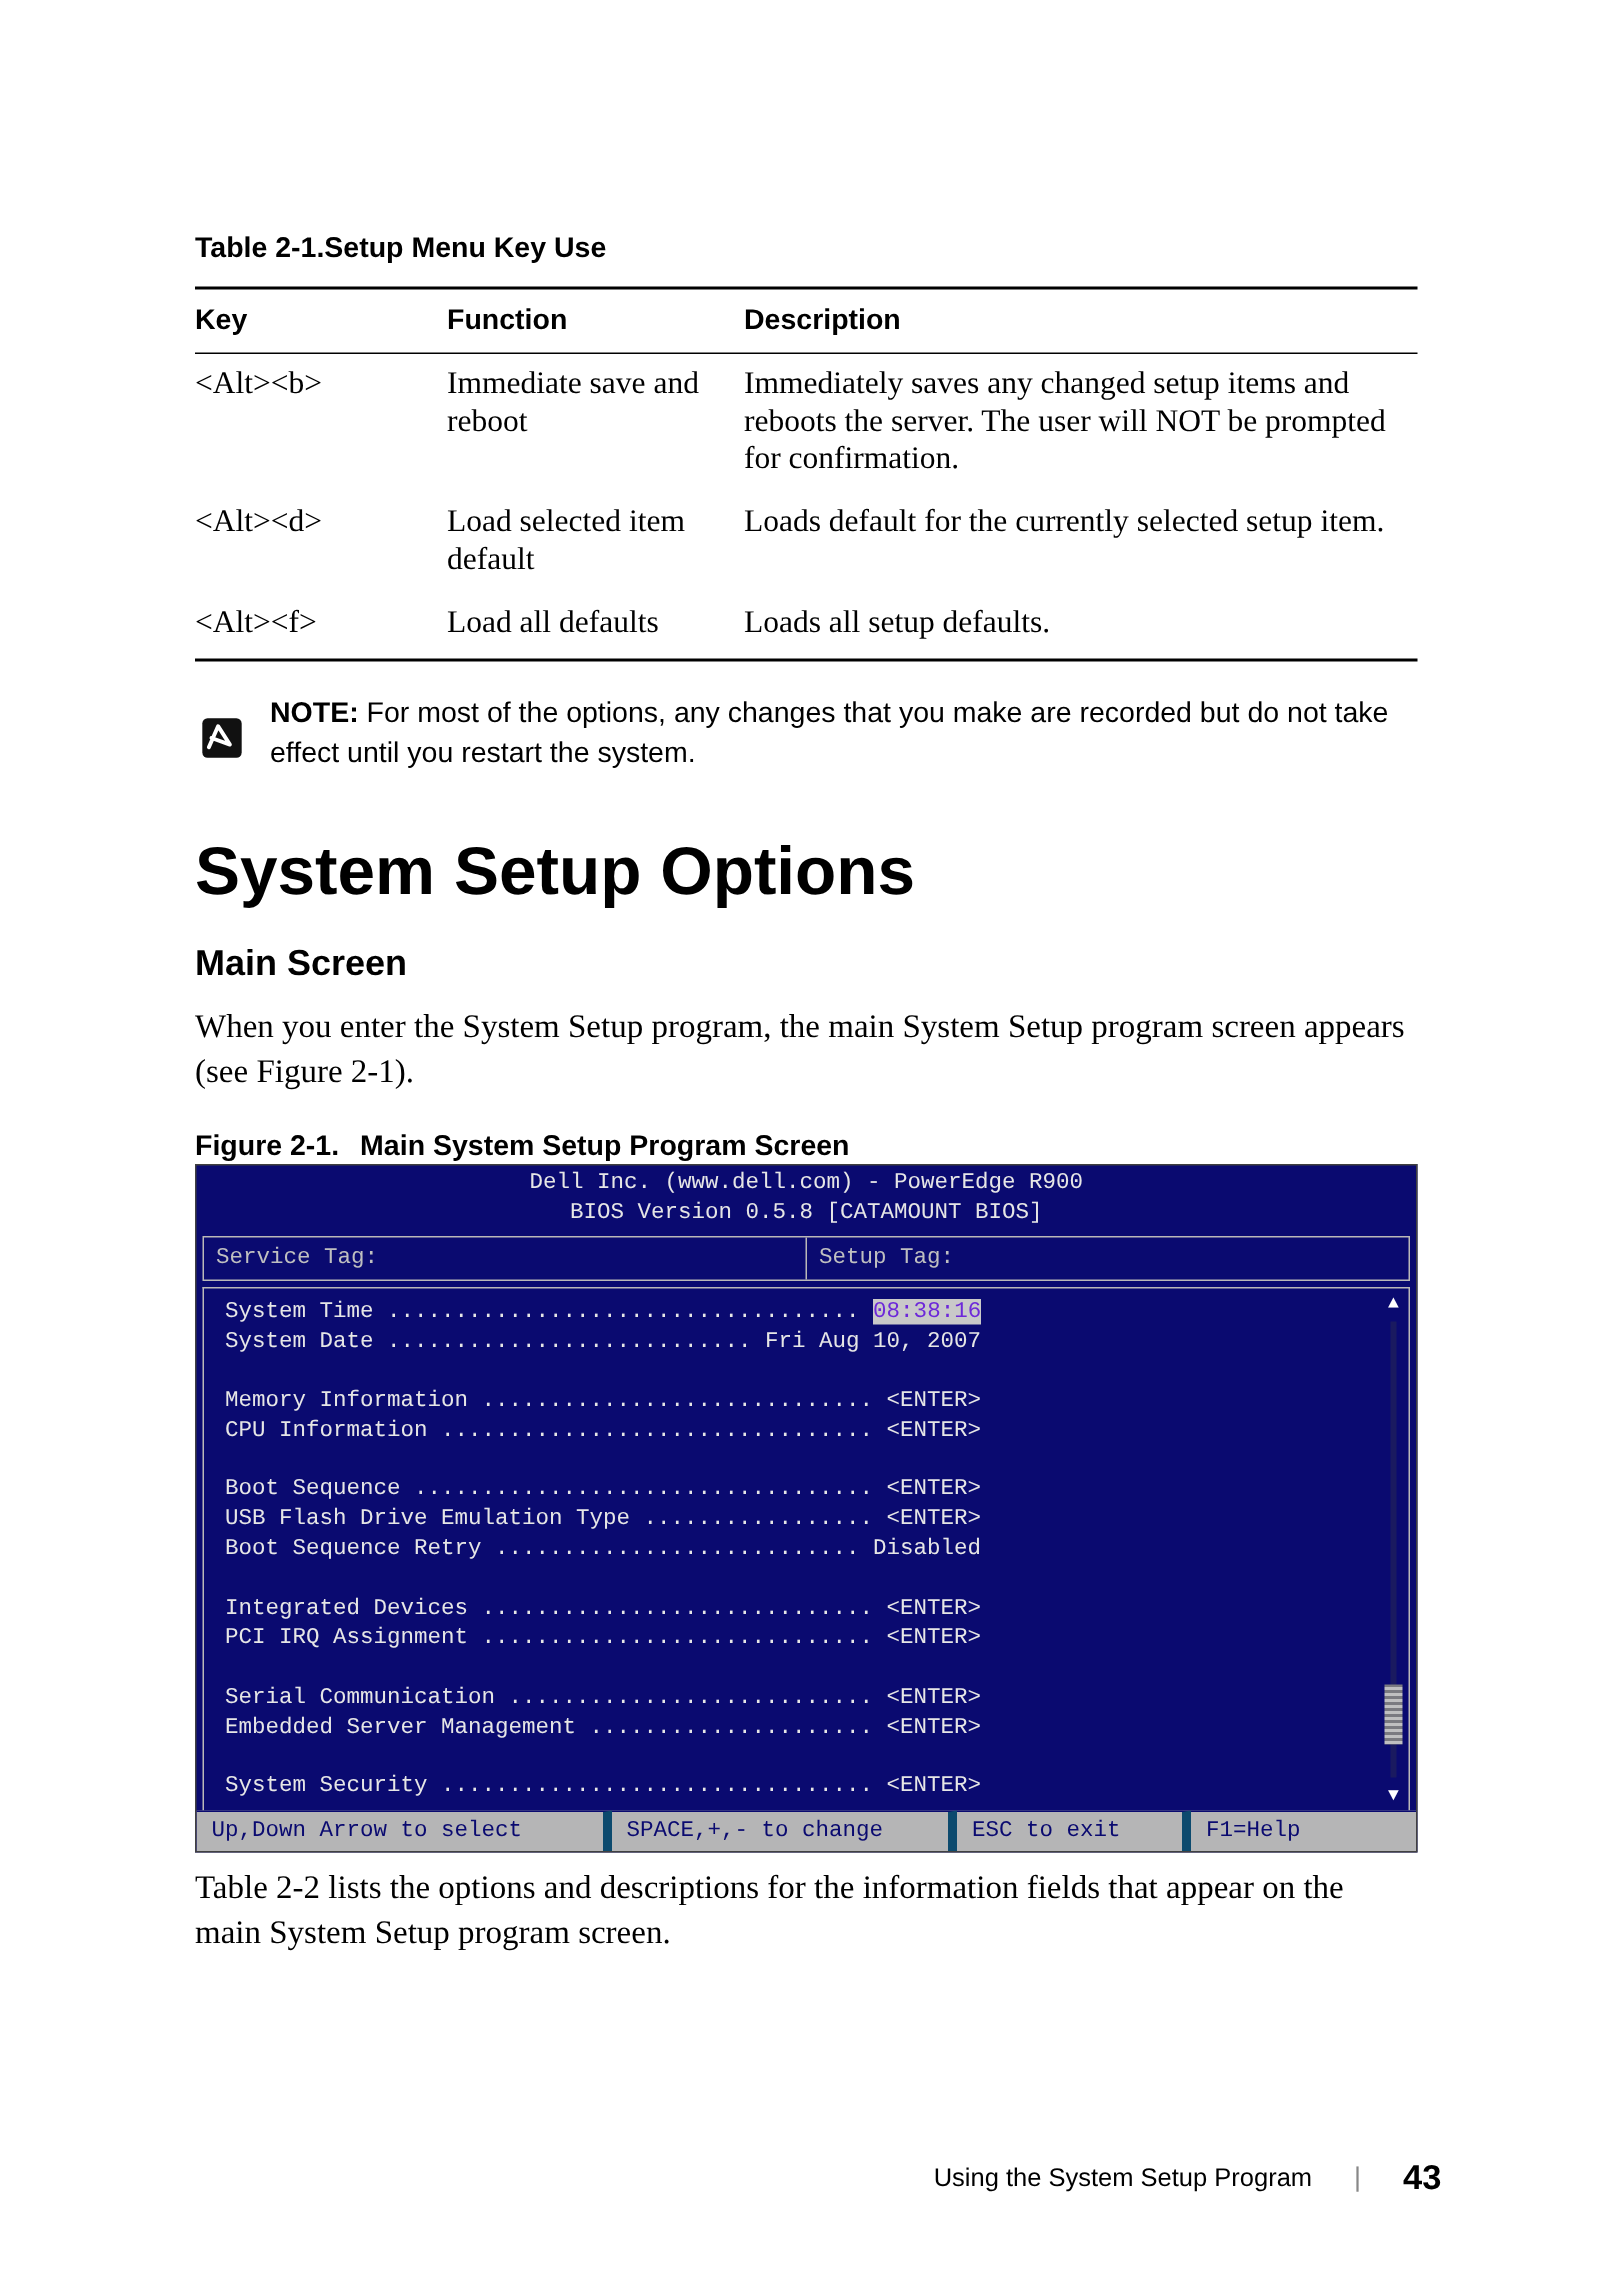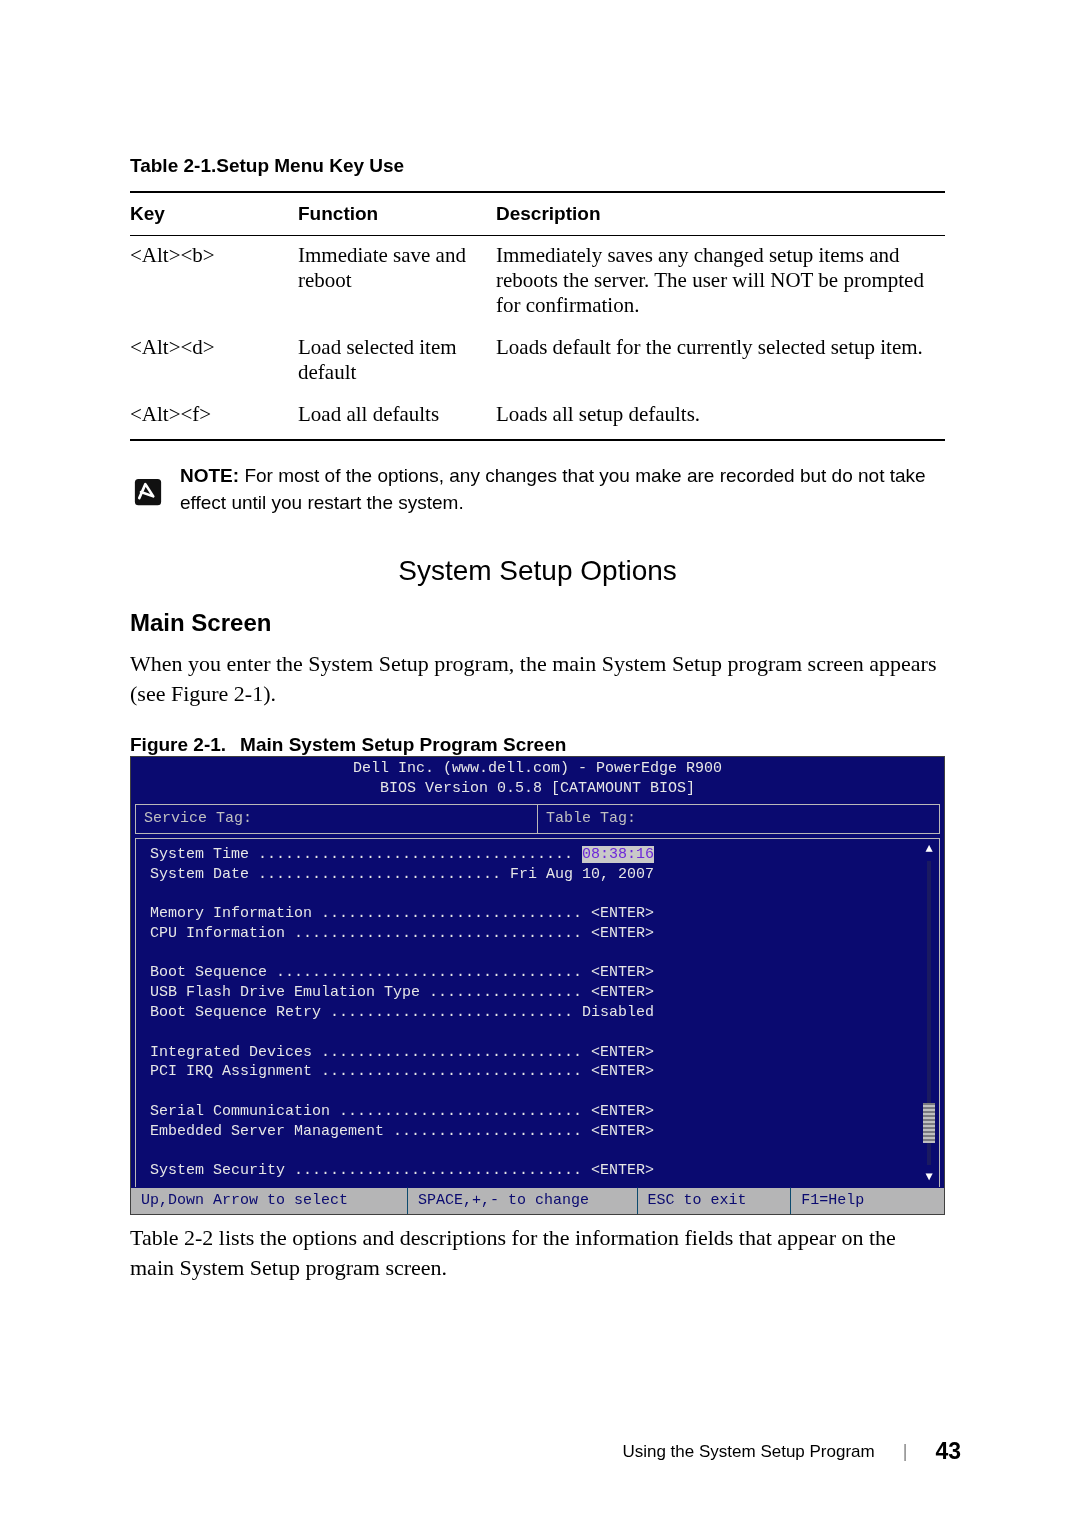--- a/index.html
+++ b/index.html
@@ -62,24 +62,23 @@
     width: 28px;
     height: 28px;
     flex: 0 0 28px;
     margin-right: 18px;
     position: relative;
     top: 2px;
   }
   .note-text .note-label { font-weight: bold; }
   h1.section-title {
     font-family: Arial, Helvetica, sans-serif;
-    font-weight: normal;
-    font-size: 28px;
+    font-weight: bold;
+    font-size: 45px;
     margin: 38px 0 16px 0;
-    text-align: center;
   }
   h2.sub-title {
     font-family: Arial, Helvetica, sans-serif;
     font-weight: bold;
     font-size: 24px;
     margin: 22px 0 12px 0;
   }
   p.body {
     font-size: 22px;
     line-height: 1.35;
@@ -161,21 +160,21 @@
   }
   .bios .help {
     display: flex;
     background: #b5b5b6;
     color: #0a0a70;
     font-weight: normal;
     font-size: 15px;
   }
   .bios .help > div {
     padding: 3px 10px;
-    border-right: 1px solid #0c4a6e;
+    border-right: 6px solid #0c4a6e;
     border-top: 1px solid #0a0a70;
   }
   .bios .help > div:first-child { flex: 1.35; }
   .bios .help > div:last-child { flex: 0.7; border-right: none; }
   .bios .help > div:nth-child(2) { flex: 1.1; }
   .bios .help > div:nth-child(3) { flex: 0.7; }
   p.after-fig {
     font-size: 22px;
     line-height: 1.35;
     margin: 8px 0 0 0;
@@ -249,21 +248,21 @@
 
   <div class="fig-caption">
     <span class="cap-label">Figure 2-1.</span><span>Main System Setup Program Screen</span>
   </div>
 
   <div class="bios">
     <div class="hdr"><span>Dell Inc. (www.dell.com) - PowerEdge R900</span>
 <span>BIOS Version 0.5.8 [CATAMOUNT BIOS]</span></div>
     <div class="tags">
       <div class="cell">Service Tag:</div>
-      <div class="cell">Table Tag:</div>
+      <div class="cell">Setup Tag:</div>
     </div>
     <div class="main">
       <div class="listing" id="bios-listing"><span>System Time ................................... </span><span class="hl">08:38:16</span><span>
 System Date ........................... Fri Aug 10, 2007
 
 Memory Information ............................. &lt;ENTER&gt;
 CPU Information ................................ &lt;ENTER&gt;
 
 Boot Sequence .................................. &lt;ENTER&gt;
 USB Flash Drive Emulation Type ................. &lt;ENTER&gt;

